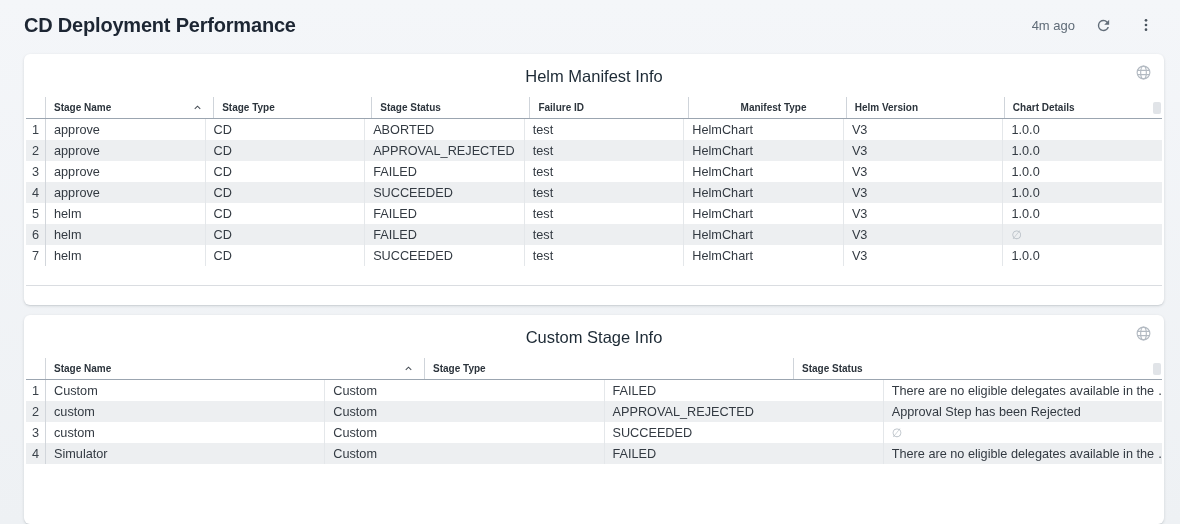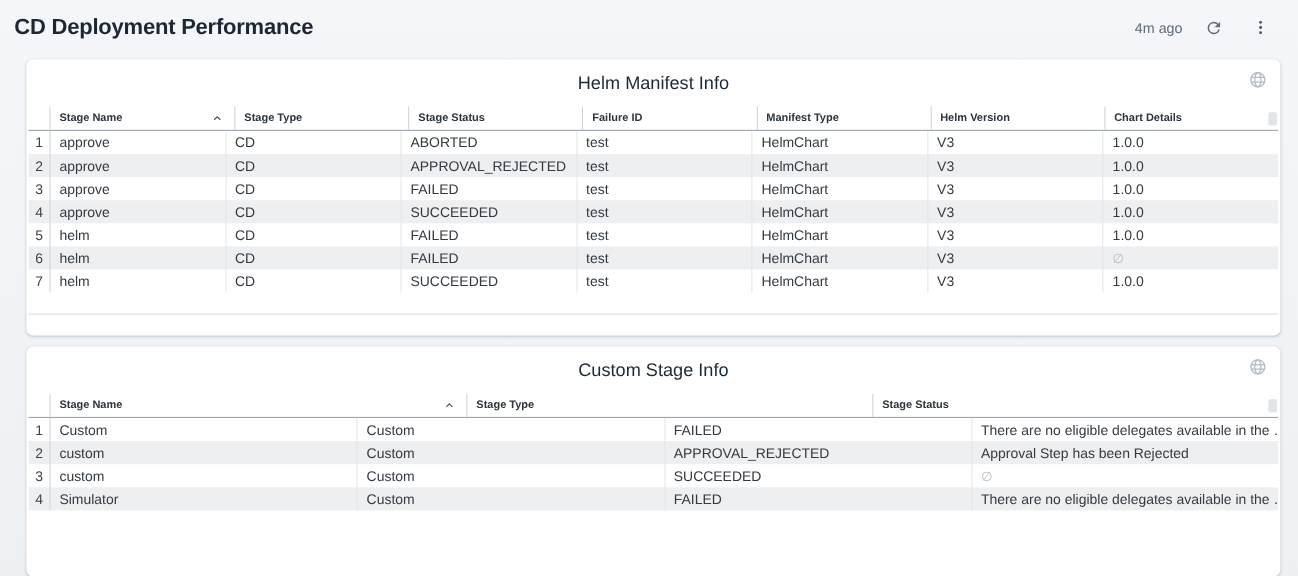--- a/index.html
+++ b/index.html
@@ -7,21 +7,21 @@
   body {
     background: linear-gradient(#f4f6f9, #eef1f4);
     font-family: "Liberation Sans", sans-serif;
     color: #333a42;
   }
   .topbar {
     height: 46px;
     display: flex;
     align-items: center;
     justify-content: space-between;
-    padding: 4px 24px 0 13px;
+    padding: 4px 24px 0 24px;
   }
   .page-title {
     font-size: 20px;
     font-weight: bold;
     color: #1d2633;
     letter-spacing: -0.2px;
   }
   .topbar-right { display: flex; align-items: center; gap: 16px; }
   .last-updated { font-size: 13px; color: #5f6b77; padding-right: 2px; }
   .iconbtn {
@@ -138,21 +138,21 @@
           <div class="td th">
             <div class="label" style="display: inline;">Stage Type</div>
           </div>
           <div class="td th">
             <div class="label" style="display: inline;">Stage Status</div>
           </div>
           <div class="td th">
             <div class="label" style="display: inline;">Failure ID</div>
           </div>
           <div class="td th">
-            <div class="label" style="display: inline;">Manifest Type</div>
+            <div class="label" style="display: inline; margin-left: 44px;">Manifest Type</div>
           </div>
           <div class="td th">
             <div class="label" style="display: inline;">Helm Version</div>
           </div>
           <div class="td th">
             <div class="label" style="display: inline;">Chart Details</div>
           </div>
         </div>
         <div class="tbody">
           <div class="trow">

